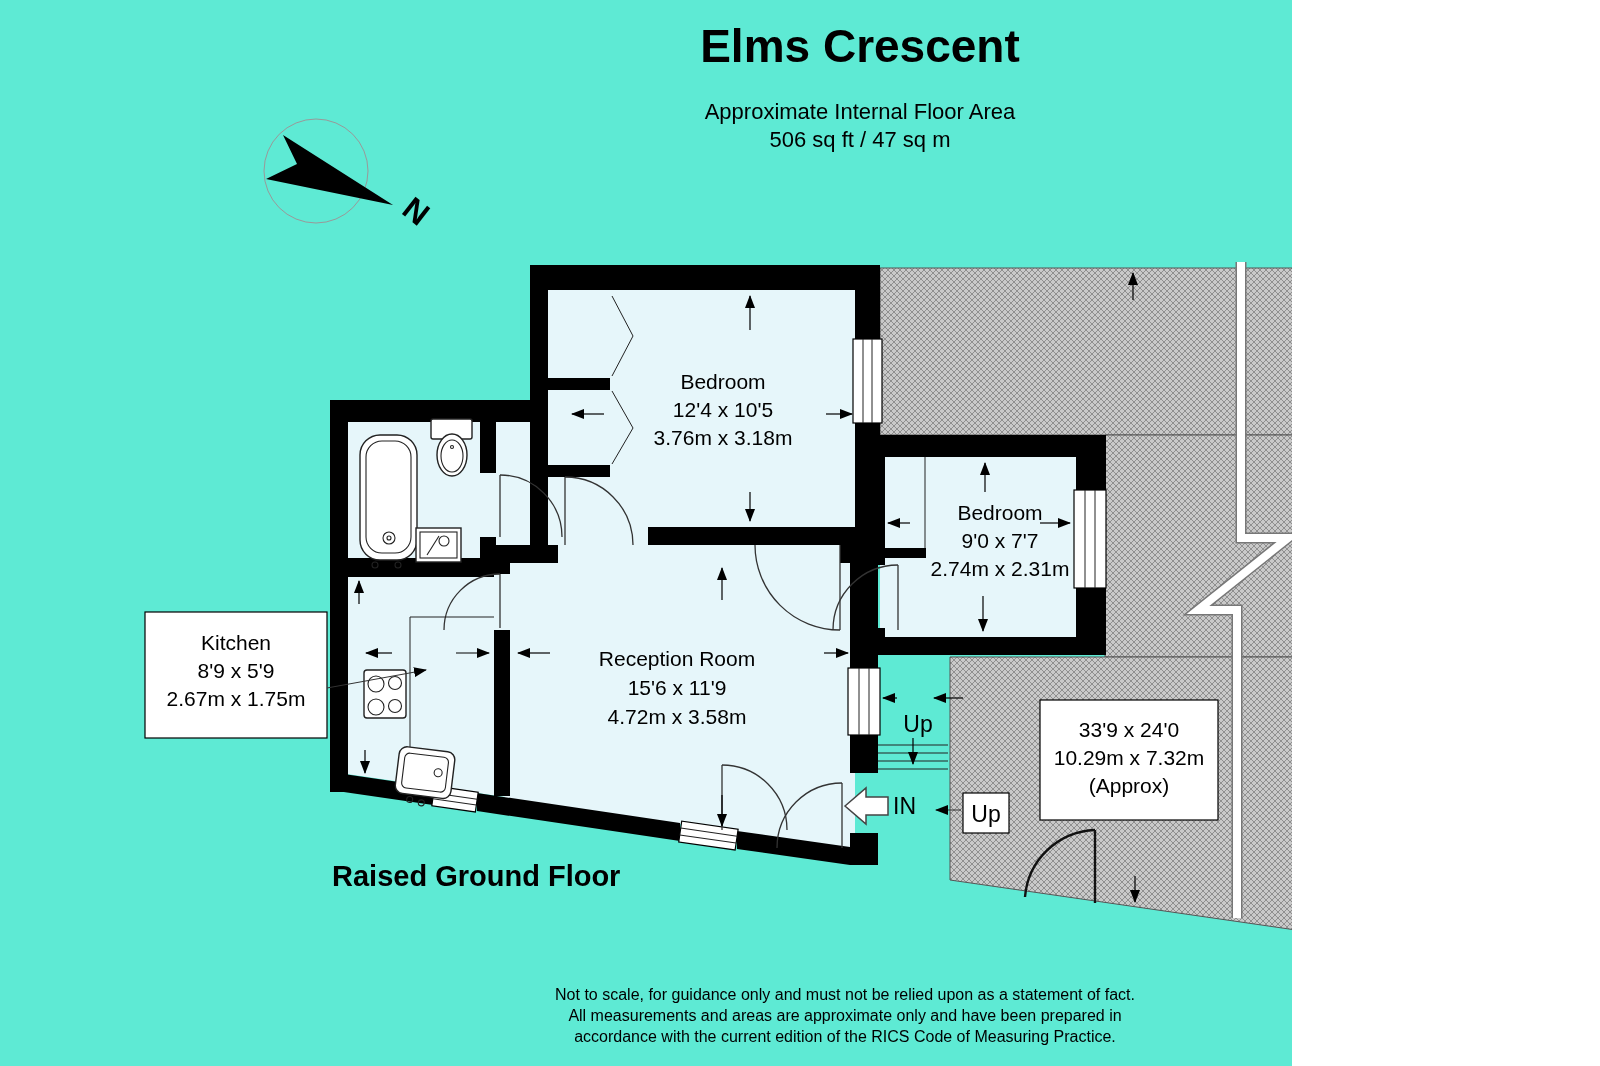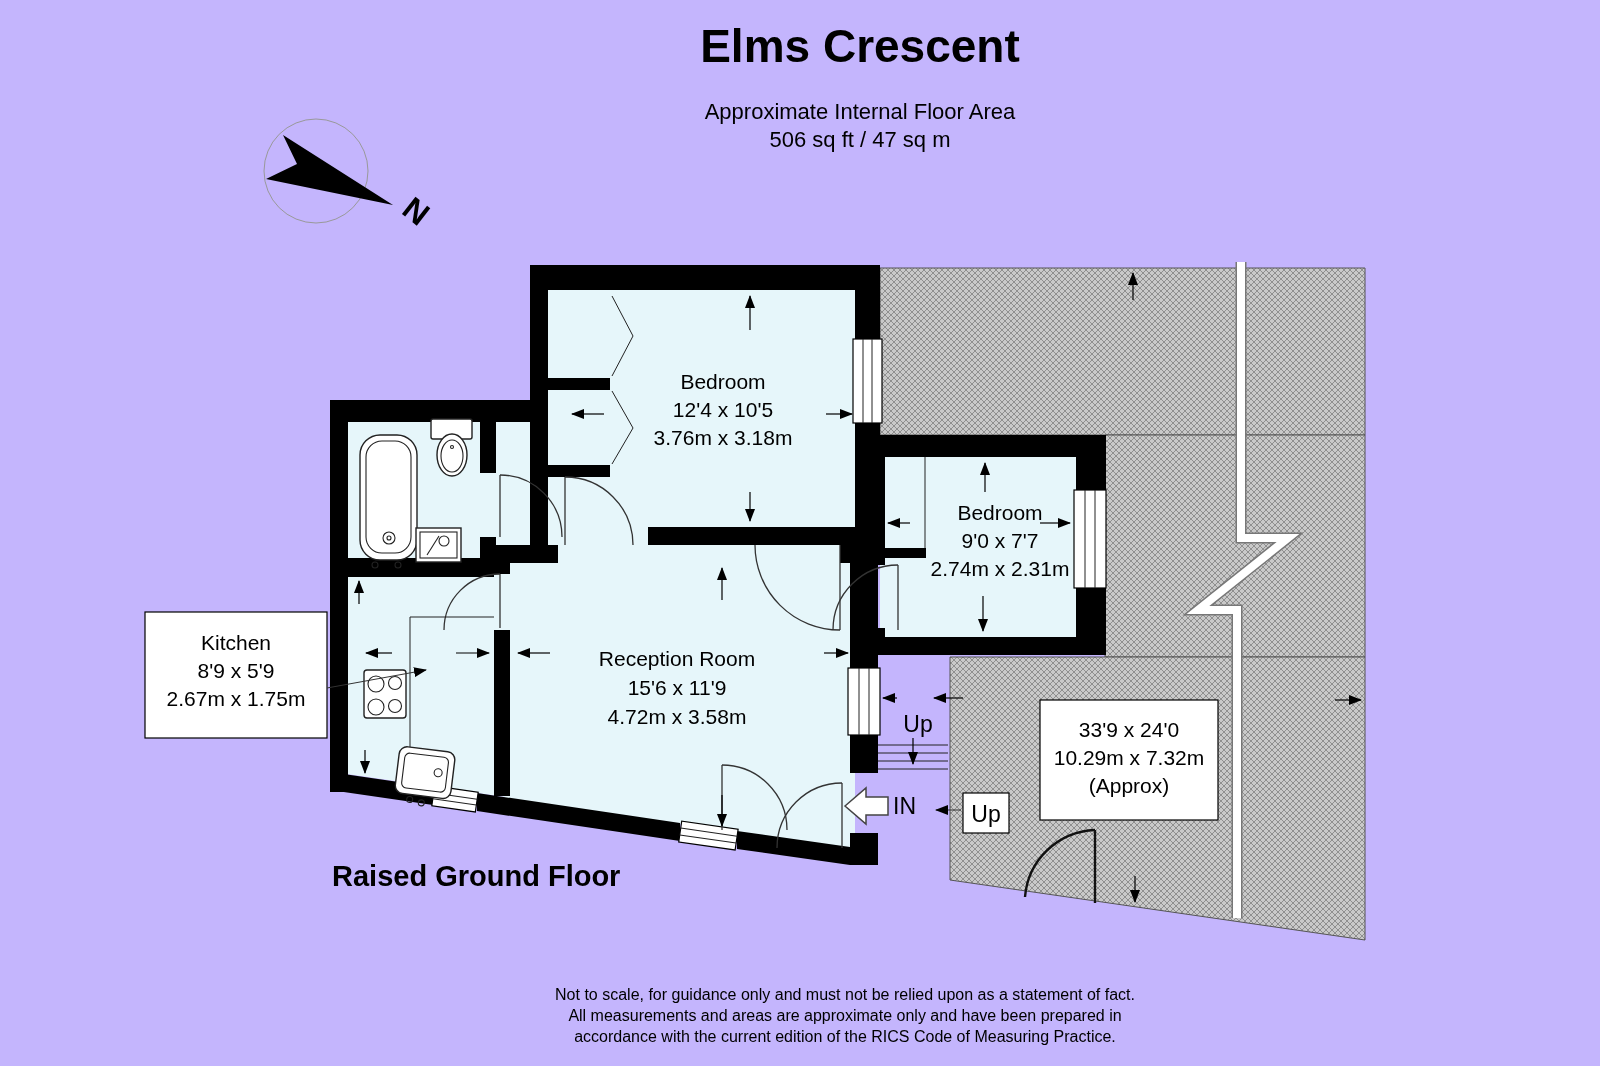--- a/index.html
+++ b/index.html
@@ -1,16 +1,16 @@
 <!DOCTYPE html>
 <html><head>
 <meta charset="utf-8">
 <style>
   html,body{margin:0;padding:0;background:#fff;}
-  #stage{position:relative;width:1600px;height:1066px;background:#c4b5fd;overflow:hidden;
+  #stage{position:relative;width:1292px;height:1066px;background:#5eead4;overflow:hidden;
          font-family:"Liberation Sans", sans-serif;}
   svg{position:absolute;left:0;top:0;}
   .wall{fill:#000;stroke:none;}
   .room{fill:#e6f6fa;stroke:none;}
   .thin{stroke:#222;stroke-width:1;fill:none;}
   .door{stroke:#333;stroke-width:1.3;fill:none;}
   .gate{stroke:#111;stroke-width:2.4;fill:none;}
   .fix{stroke:#222;stroke-width:1.4;fill:#fff;}
   .fixl{stroke:#222;stroke-width:1.1;fill:none;}
   .win{fill:#fff;stroke:#000;stroke-width:1.2;}

